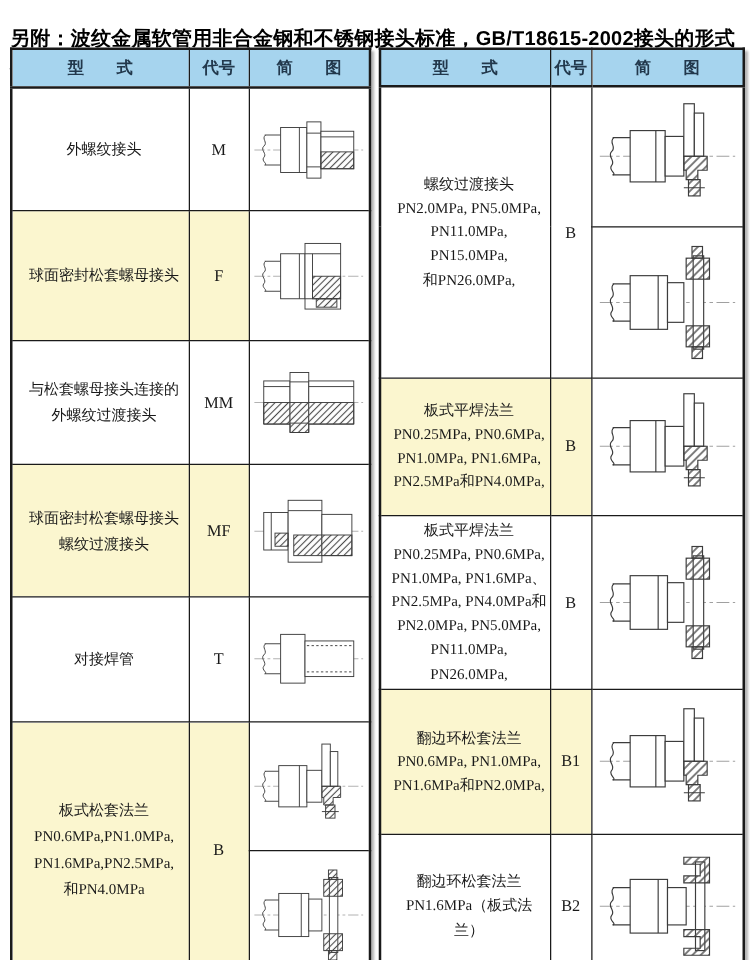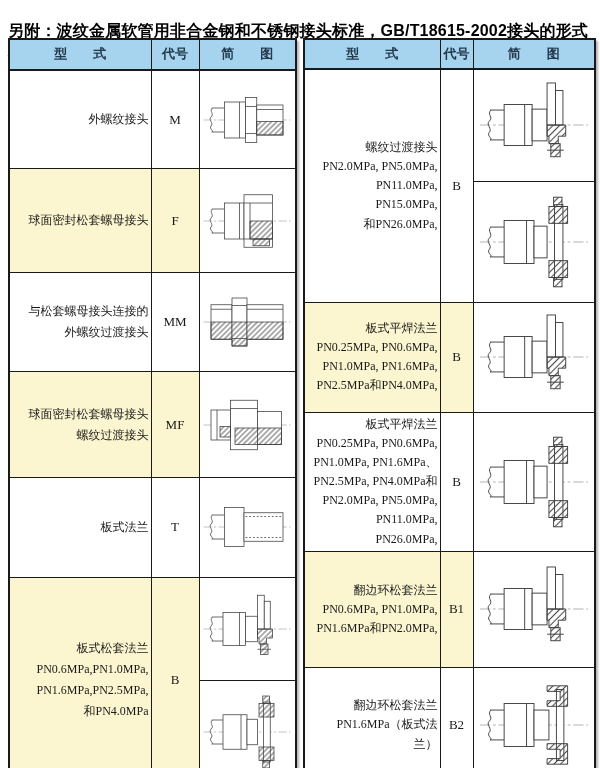--- a/index.html
+++ b/index.html
@@ -16,21 +16,21 @@
     border-collapse:collapse;table-layout:fixed;background:#fff;
     border:2px solid var(--border);box-shadow:2px 3px 2px #b3b3b3;
   }
   .tbl th,.tbl td{border:1px solid var(--border);padding:0;overflow:hidden;}
   .tbl th{
     background:var(--header-bg);font-size:13px;font-weight:bold;color:#22384c;
     border-bottom:2px solid var(--border);white-space:pre;text-align:center;
   }
   td.type{
     font-family:"Liberation Serif",serif;font-size:12px;color:#191919;
-    text-align:right;vertical-align:middle;padding:2px 2px 2px 8px;
+    text-align:center;vertical-align:middle;padding:2px 2px 2px 8px;
     white-space:pre-line;
   }
   td.code{
     font-family:"Liberation Serif",serif;font-size:13px;color:#191919;
     text-align:center;vertical-align:middle;
   }
   td.hl{background:var(--highlight-bg);}
   td.diag{vertical-align:middle;background:#fff;}
   .fig{display:flex;align-items:center;justify-content:center;}
   .tbl-left td.type{line-height:1.75;}
@@ -158,21 +158,21 @@
                   <line x1="38" y1="28" x2="74" y2="28"></line>
                   <rect x="74" y="32" width="32" height="44" fill="#fff"></rect>
                   <rect x="44" y="54" width="62" height="22" fill="url(#hatch)"></rect>
                   <rect x="24" y="52" width="14" height="14" fill="url(#hatch)"></rect>
                 </g>
               </svg>
             </div>
           </td>
     </tr>
     <tr class="h97">
-      <td class="type">板式法兰</td>
+      <td class="type">对接焊管</td>
       <td class="code">T</td>
       <td class="diag">
             <div class="fig">
               <svg viewBox="0 0 120 100" preserveAspectRatio="xMidYMid meet">
                 <g stroke="#3c3c3c" stroke-width="1" fill="none">
                   <line x1="2" y1="50" x2="118" y2="50" stroke="#8a8a8a" stroke-width="0.7" stroke-dasharray="11 3 3 3"></line>
                   <path d="M14,34 C9,38 17,42 12,46 C8,50 16,54 12,58 C9,62 17,65 13,66"></path>
                   <line x1="13" y1="34" x2="30" y2="34"></line>
                   <line x1="13" y1="66" x2="30" y2="66"></line>
                   <rect x="30" y="24" width="26" height="52" fill="#fff"></rect>

